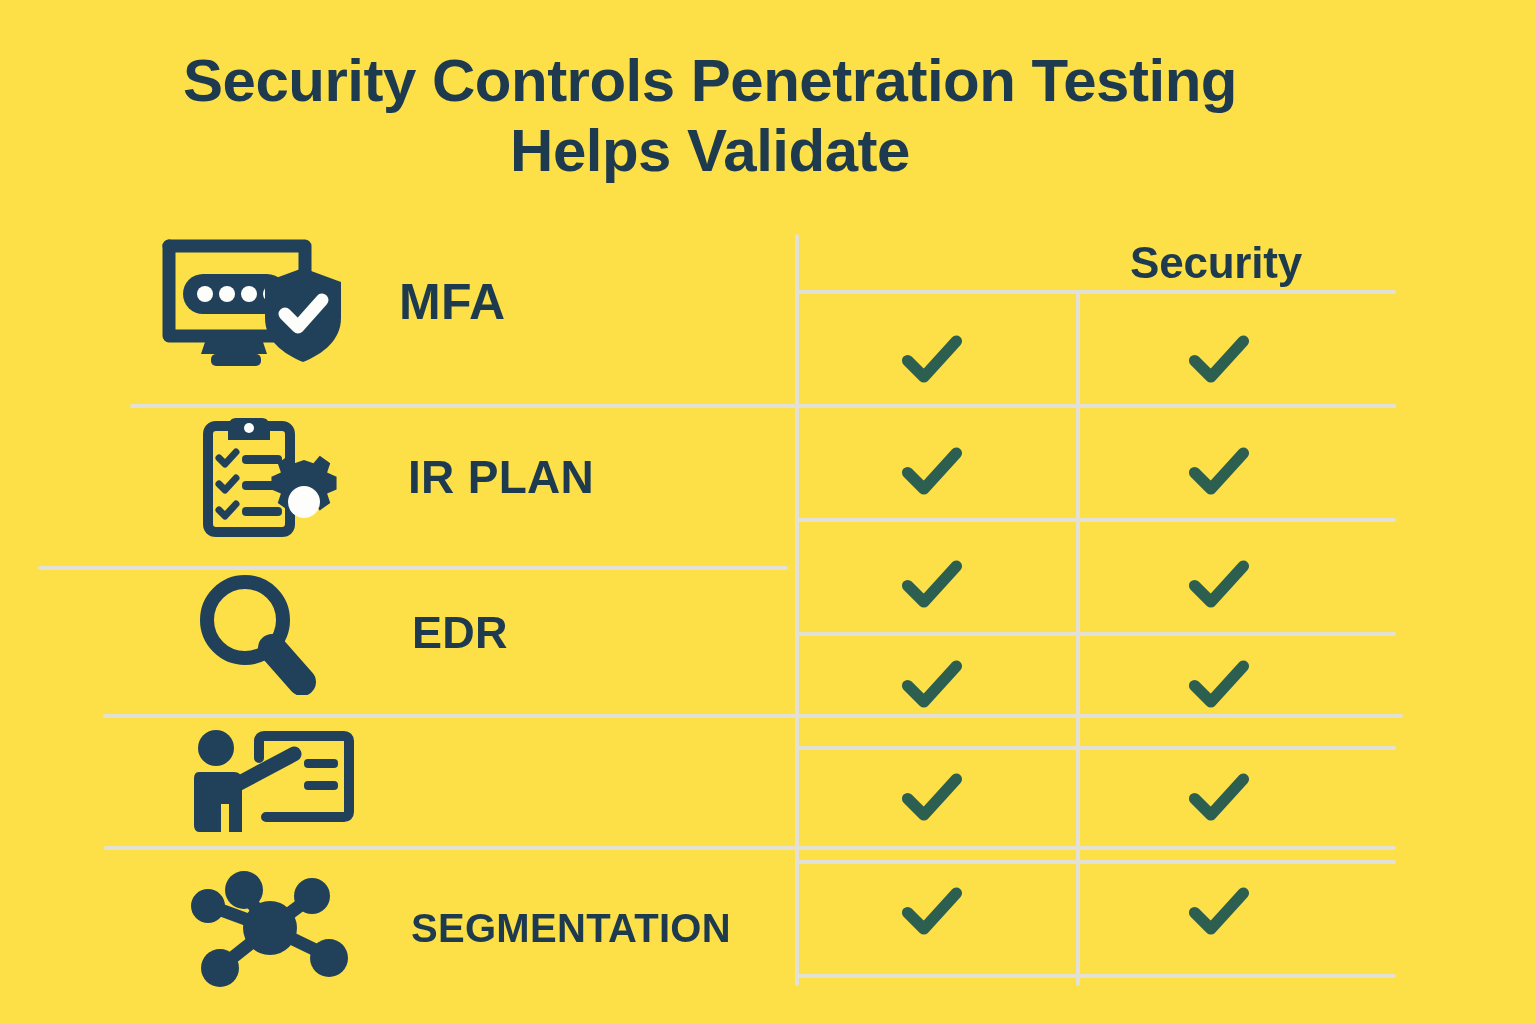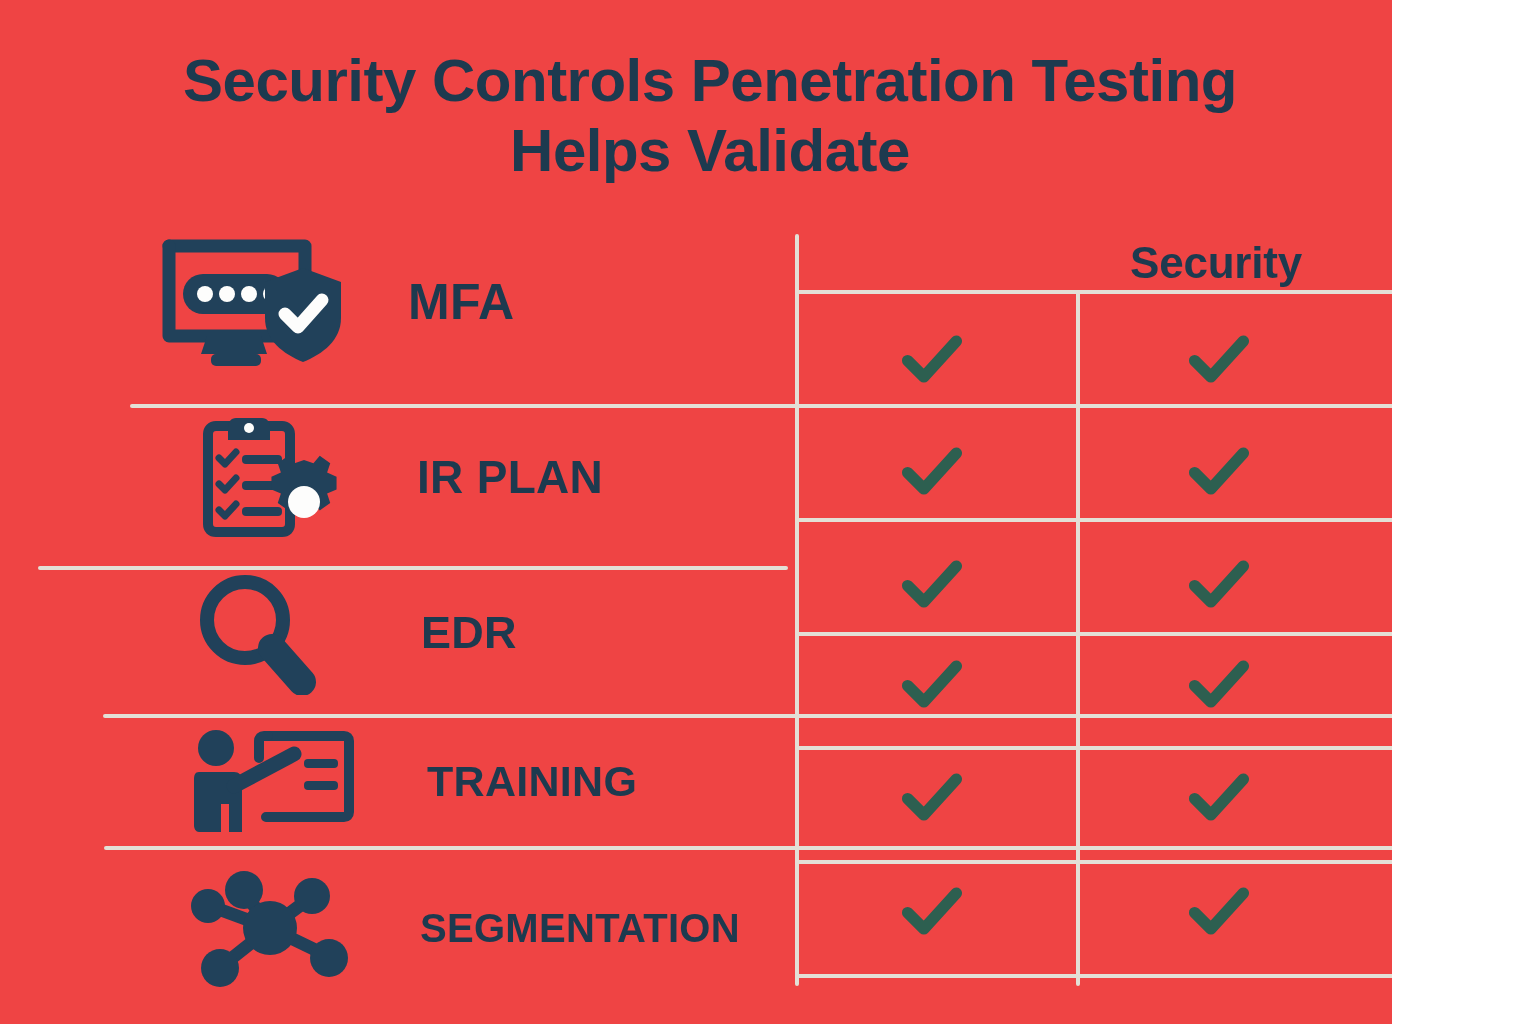--- a/index.html
+++ b/index.html
@@ -7,23 +7,23 @@
     margin: 0;
     padding: 0;
     background: #ffffff;
   }
   body {
     font-family: "Liberation Sans", sans-serif;
   }
 
   #infographic {
     position: relative;
-    width: 1392px;
+    width: 1536px;
     height: 1024px;
-    background: #ef4444;
+    background: #fde047;
     overflow: hidden;
   }
 
   
   .title-block {
     position: absolute;
     top: 46px;
     left: 0;
     width: 1420px;
     text-align: center;
@@ -44,21 +44,20 @@
     left: 0;
     top: 0;
     width: 800px;
     height: 1024px;
   }
   .ctrl-row {
     position: absolute;
     display: flex;
     align-items: center;
     left: 150px;
-    gap: 9px;
   }
   .ctrl-icon {
     flex: 0 0 auto;
     display: block;
     color: #21415a;
   }
   .ctrl-icon svg { display: block; }
   .ctrl-label {
     color: #1d3a4f;
     font-weight: bold;
@@ -207,21 +206,20 @@
         <svg width="170" height="115" viewBox="0 0 170 115" fill="none" stroke="currentColor">
           <path d="M82 12 H158 C161 12 163 14 163 17 V88 C163 91 161 93 158 93 H80" stroke-width="10" stroke-linejoin="round" stroke-linecap="round" fill="none"></path>
           <path d="M82 12 H78 C75 12 73 14 73 17 V34" stroke-width="10" stroke-linejoin="round" stroke-linecap="round" fill="none"></path>
           <rect x="118" y="35" width="34" height="9" rx="4" fill="currentColor" stroke="none"></rect>
           <rect x="118" y="57" width="34" height="9" rx="4" fill="currentColor" stroke="none"></rect>
           <circle cx="30" cy="24" r="18" fill="currentColor" stroke="none"></circle>
           <path d="M13 48 H48 C53 48 56 51 56 56 V108 H43 V80 H35 V108 H13 C10 108 8 105 8 101 V56 C8 51 9 48 13 48 Z" fill="currentColor" stroke="none"></path>
           <path d="M48 62 L108 30" stroke-width="15" stroke-linecap="round" fill="none"></path>
         </svg>
       </span>
-      <span class="ctrl-label">TRAINING</span>
     </div>
 
     <div class="ctrl-row row-segmentation">
       <span class="ctrl-icon">
         <svg width="175" height="125" viewBox="0 0 175 125" fill="none" stroke="currentColor">
           <g stroke="currentColor" stroke-width="13" stroke-linecap="round">
             <path d="M88 62 L62 26"></path>
             <path d="M88 62 L28 40"></path>
             <path d="M88 62 L128 32"></path>
             <path d="M88 62 L146 90"></path>

